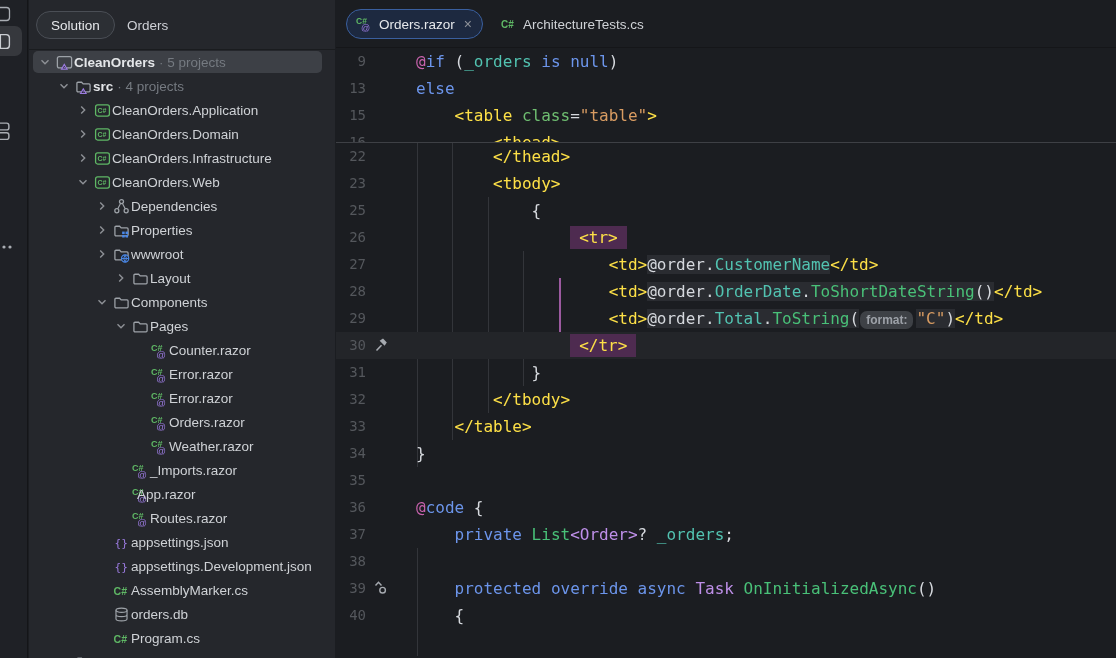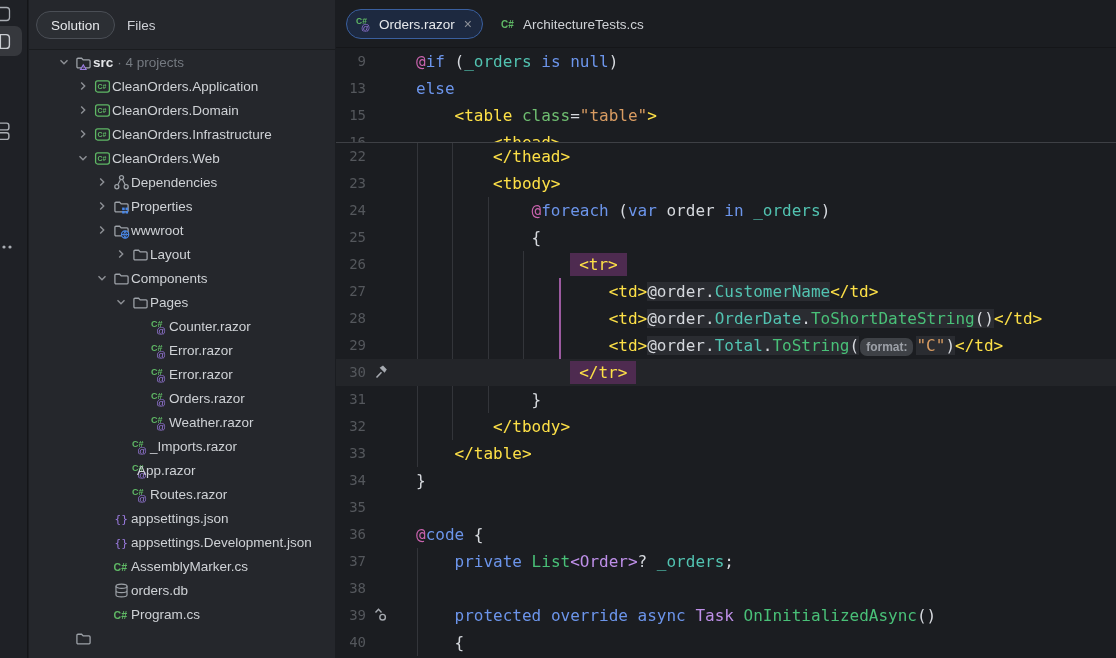--- a/index.html
+++ b/index.html
@@ -95,23 +95,42 @@
       <svg width="14" height="8" viewBox="0 0 14 8">
           <circle cx="3" cy="4" r="1.6" fill="#A9ADB3"></circle>
           <circle cx="9" cy="4" r="1.6" fill="#A9ADB3"></circle>
         </svg>
     </div>
   </div>
 
   <div class="explorer">
     <div class="explorer-header">
       <button class="extab active">Solution</button>
-      <button class="extab plain">Files</button>
+      <button class="extab plain">Orders</button>
     </div>
     <div class="tree" id="tree">
+        <div class="trow">
+          <div class="selbg"></div>
+          <span class="chev" style="left: 8px;">
+            <svg width="16" height="16" viewBox="0 0 16 16">
+              <path d="M4.5 6.2 L8 9.7 L11.5 6.2" fill="none" stroke="#8E9196" stroke-width="1.4"></path>
+            </svg>
+          </span>
+          <span class="ticon" style="left: 27px;">
+            <svg width="17" height="17" viewBox="0 0 16 16">
+              <rect x="1.3" y="2.5" width="13.4" height="10.6" rx="1.8" fill="none" stroke="#9DA2A8" stroke-width="1.2"></rect>
+              <path d="M5.2 14.2 l2.6-4.4 2.6 4.4 z" fill="#25272C" stroke="#9B7BE0" stroke-width="1.1"></path>
+              <circle cx="7.800000000000001" cy="12.6" r=".55" fill="#9B7BE0"></circle>
+            </svg>
+          </span>
+          <span class="tlabel" style="left: 45px;">
+            <b>CleanOrders</b>
+            <span class="sub">· 5 projects</span>
+          </span>
+        </div>
         <div class="trow">
           <span class="chev" style="left: 27px;">
             <svg width="16" height="16" viewBox="0 0 16 16">
               <path d="M4.5 6.2 L8 9.7 L11.5 6.2" fill="none" stroke="#8E9196" stroke-width="1.4"></path>
             </svg>
           </span>
           <span class="ticon" style="left: 46px;">
             <svg width="17" height="17" viewBox="0 0 16 16">
               <path d="M1.8 5 a1 1 0 0 1 1-1 h3.4 l1.5 1.6 h5.5 a1 1 0 0 1 1 1 v5.4 a1 1 0 0 1 -1 1 h-10.4 a1 1 0 0 1 -1-1 z" fill="none" stroke="#9DA2A8" stroke-width="1.2"></path>
               <path d="M5.2 14.6 l2.6-4.4 2.6 4.4 z" fill="#25272C" stroke="#9B7BE0" stroke-width="1.1"></path>
@@ -439,24 +458,20 @@
       <i class="guide purple" style="left:calc(80px + 16ch + .5px);top:135px;height:81px"></i>
     <div class="cl">
           <span class="ln">22</span>
           <pre class="ct"><span class="txt">        </span><span class="tag">&lt;/thead&gt;</span></pre>
         </div>
         <div class="cl">
           <span class="ln">23</span>
           <pre class="ct"><span class="txt">        </span><span class="tag">&lt;tbody&gt;</span></pre>
         </div>
         <div class="cl">
-          <span class="ln">24</span>
-          <pre class="ct"><span class="txt">            </span><span class="at">@</span><span class="kw">foreach</span><span class="txt"> (</span><span class="kw">var</span><span class="txt"> order </span><span class="kw">in</span><span class="txt"> </span><span class="prop">_orders</span><span class="txt">)</span></pre>
-        </div>
-        <div class="cl">
           <span class="ln">25</span>
           <pre class="ct"><span class="txt">            {</span></pre>
         </div>
         <div class="cl">
           <span class="ln">26</span>
           <pre class="ct"><span class="txt">                </span><span class="tag m">&lt;tr&gt;</span></pre>
         </div>
         <div class="cl">
           <span class="ln">27</span>
           <pre class="ct"><span class="txt">                    </span><span class="tag">&lt;td&gt;</span><span class="txt x">@order.</span><span class="prop x">CustomerName</span><span class="tag">&lt;/td&gt;</span></pre>

